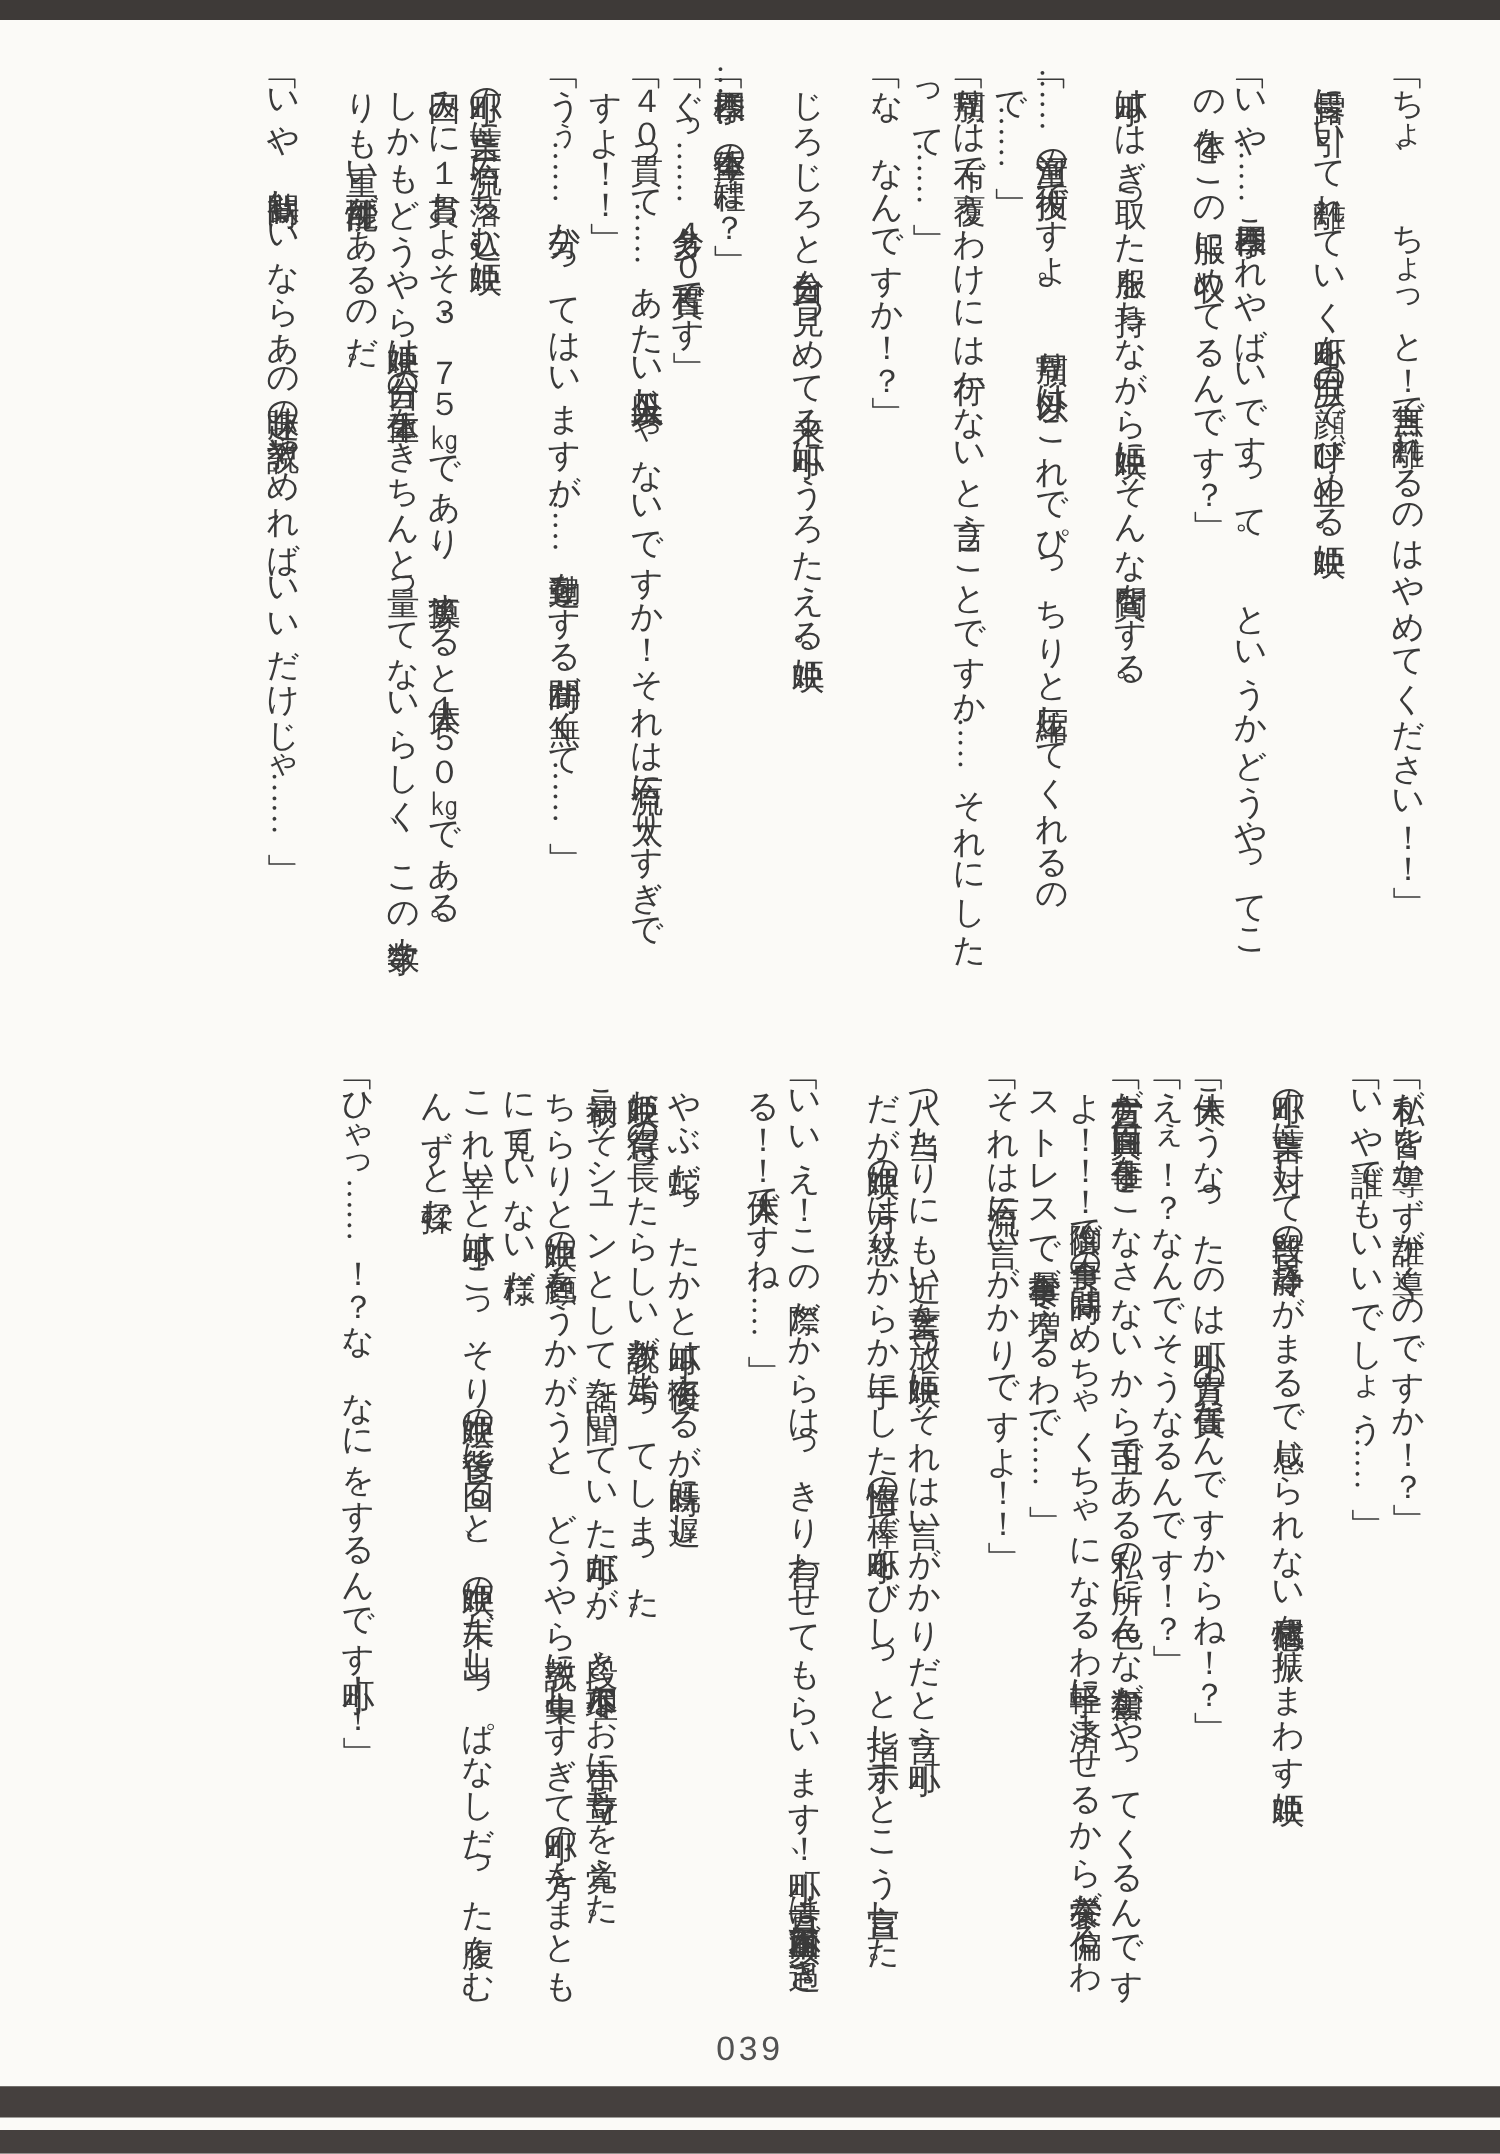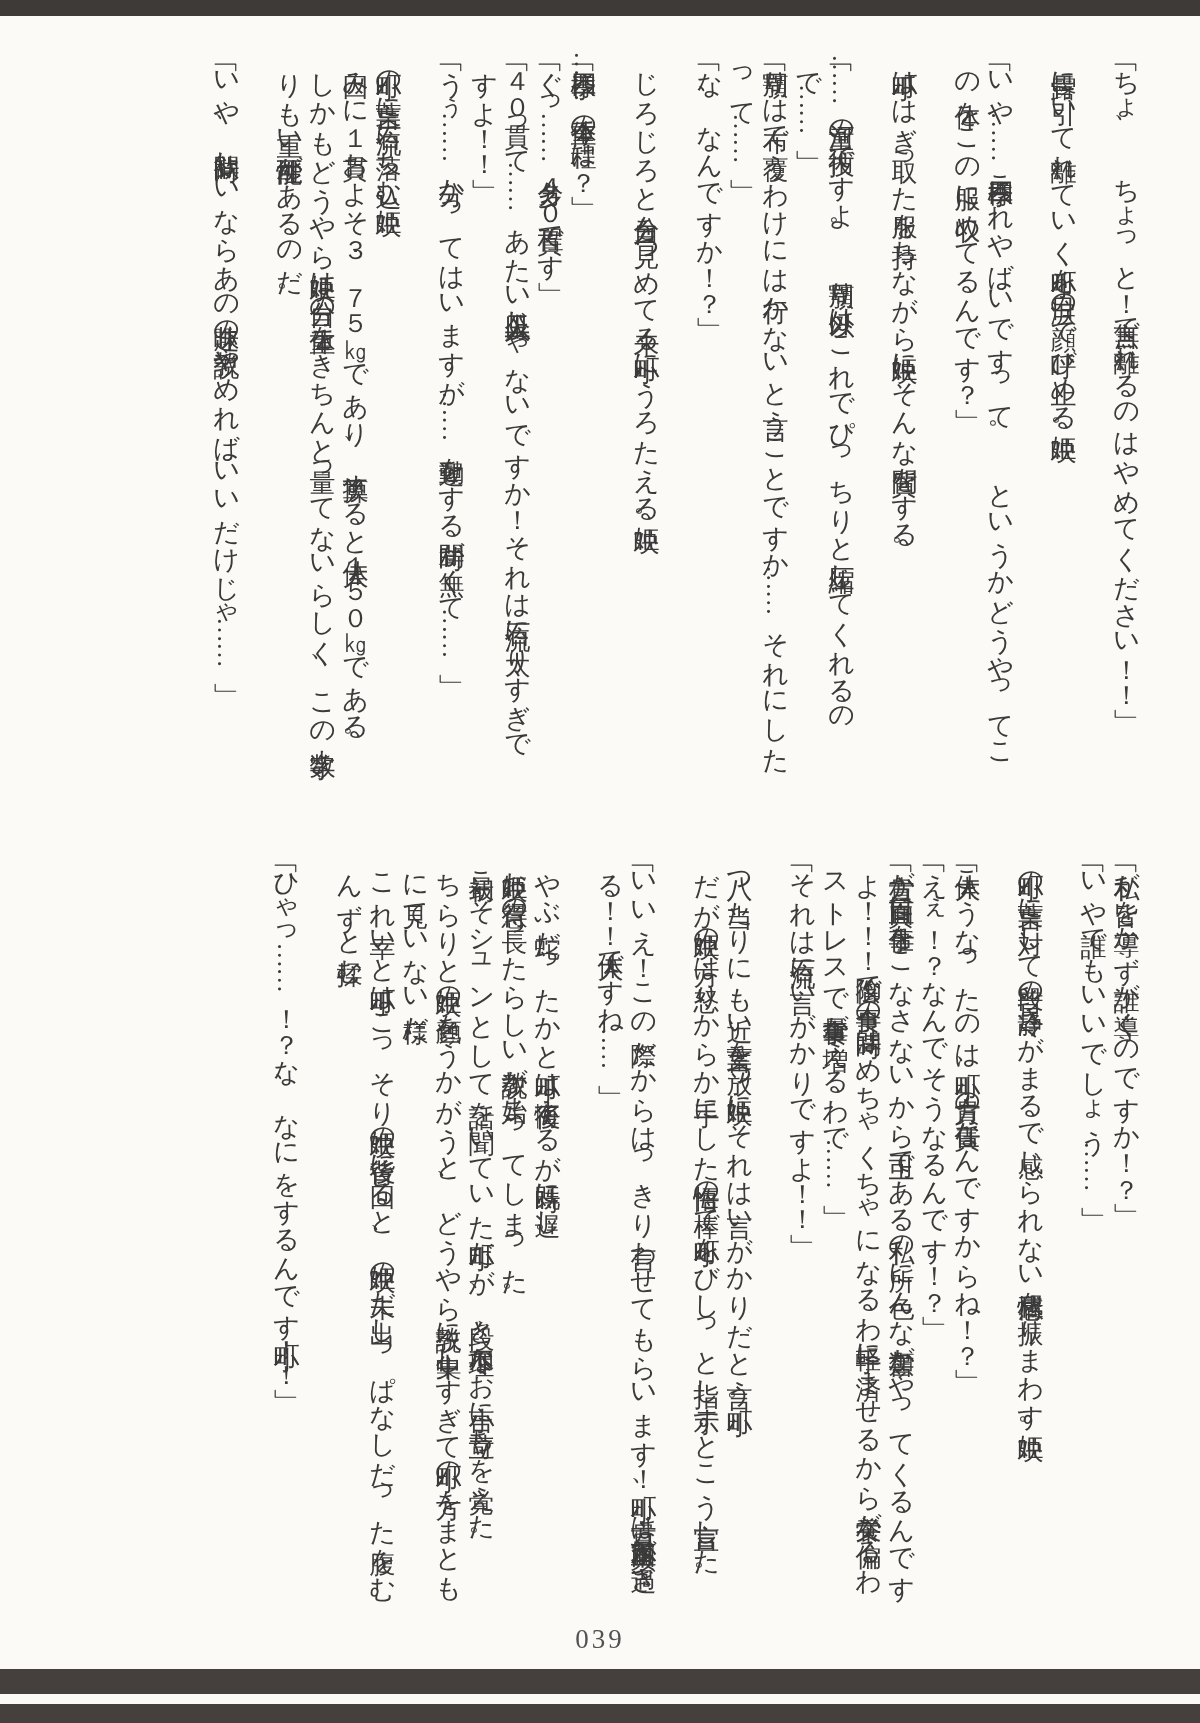--- a/index.html
+++ b/index.html
@@ -38,21 +38,21 @@
   .vblock { display: block; }
   .vblock + .vblock { margin-right: 30px; }
   .vtext p { margin: 0; padding: 0; }
 
   .pagenum {
     position: absolute;
     top: 1624px;
     left: 0;
     width: 100%;
     text-align: center;
-    font-family: Liberation Serif, serif;
+    font-family: Liberation Sans, sans-serif;
     font-size: 27px;
     letter-spacing: 3px;
     color: #525252;
   }
 </style>
 </head>
 <body>
 
 <div class="page">
   <div class="bar top"></div>

